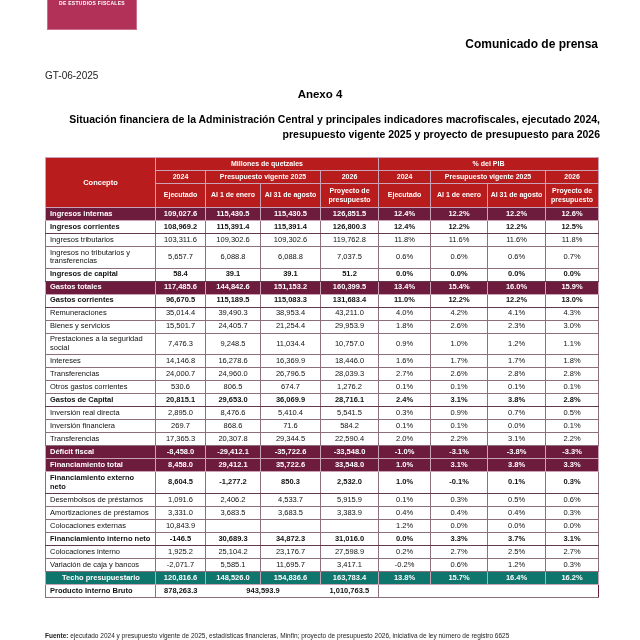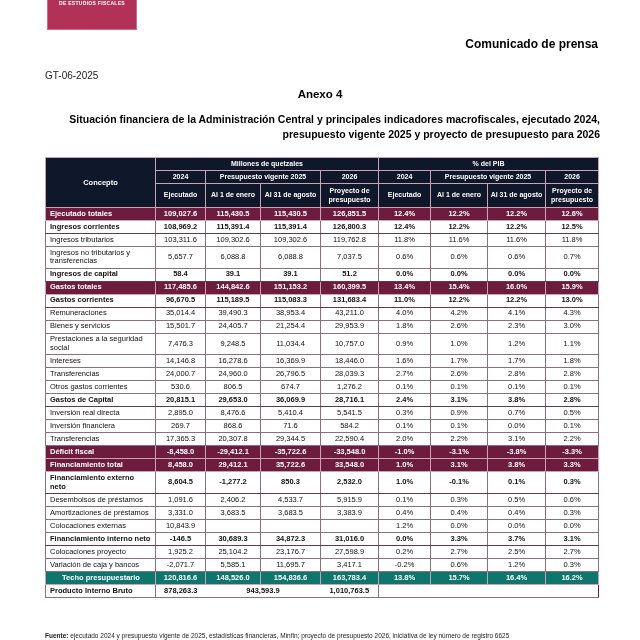--- a/index.html
+++ b/index.html
@@ -43,21 +43,21 @@
     line-height: 1.45; color: #000;
   }
 
   
   .table-wrap { position: absolute; left: 45px; top: 157px; width: 553px; }
   table {
     border-collapse: collapse; width: 553px; table-layout: fixed;
     border: 1px solid #6d1c3e;
   }
   thead th {
-    background: #0f172a; color: #fff;
+    background: #b91c1c; color: #fff;
     font-size: 7px; font-weight: bold;
     border: 1px solid #caa4b6;
     padding: 1px 2px; vertical-align: middle; text-align: center;
     line-height: 1.2;
   }
   thead tr.h1 th { height: 13px; }
   thead tr.h2 th { height: 13px; }
   thead tr.h3 th { height: 24px; }
   th.concept-head { font-size: 7.5px; }
 
@@ -136,21 +136,21 @@
         <th>Al 31 de agosto</th>
         <th>Proyecto de presupuesto</th>
         <th>Ejecutado</th>
         <th>Al 1 de enero</th>
         <th>Al 31 de agosto</th>
         <th>Proyecto de presupuesto</th>
       </tr>
     </thead>
     <tbody>
         <tr class="row-maroon">
-          <td class="label-cell">Ejecutado totales</td>
+          <td class="label-cell">Ingresos internas</td>
           <td>109,027.6</td>
           <td>115,430.5</td>
           <td>115,430.5</td>
           <td>126,851.5</td>
           <td>12.4%</td>
           <td>12.2%</td>
           <td>12.2%</td>
           <td>12.6%</td>
         </tr>
         <tr class="row-bold">
@@ -400,21 +400,21 @@
           <td>-146.5</td>
           <td>30,689.3</td>
           <td>34,872.3</td>
           <td>31,016.0</td>
           <td>0.0%</td>
           <td>3.3%</td>
           <td>3.7%</td>
           <td>3.1%</td>
         </tr>
         <tr class="row-normal">
-          <td class="label-cell">Colocaciones proyecto</td>
+          <td class="label-cell">Colocaciones interno</td>
           <td>1,925.2</td>
           <td>25,104.2</td>
           <td>23,176.7</td>
           <td>27,598.9</td>
           <td>0.2%</td>
           <td>2.7%</td>
           <td>2.5%</td>
           <td>2.7%</td>
         </tr>
         <tr class="row-normal">

